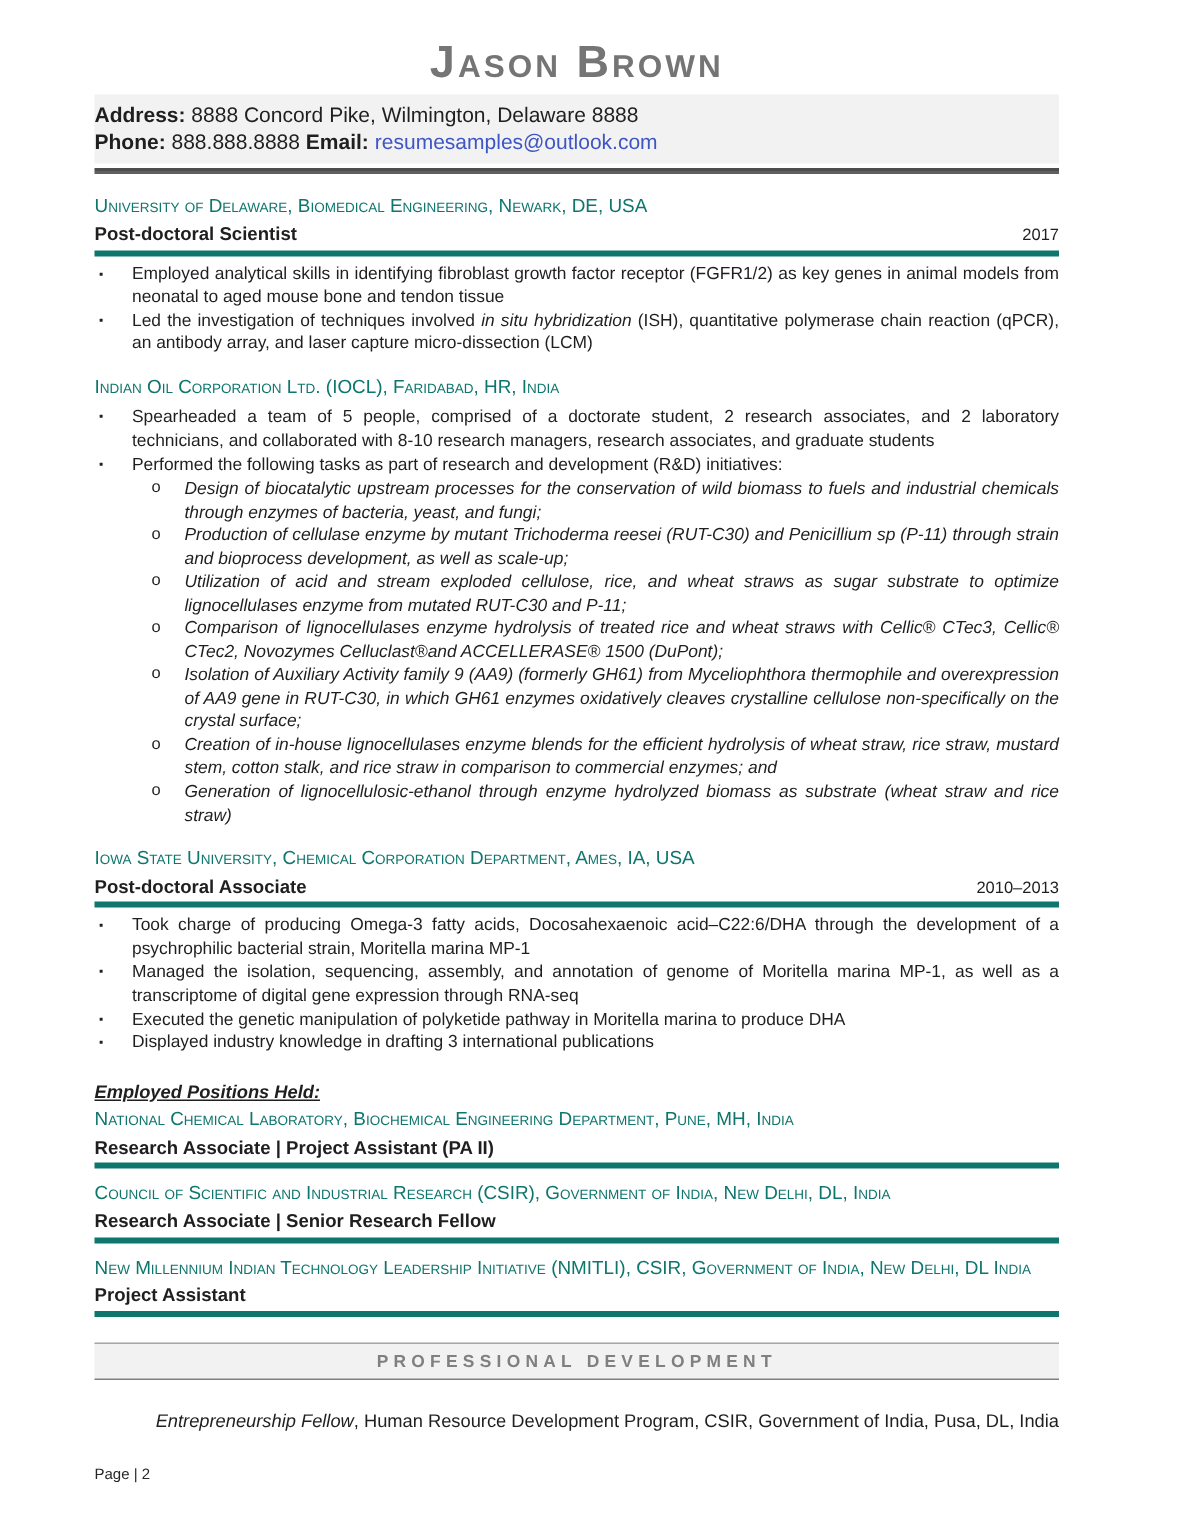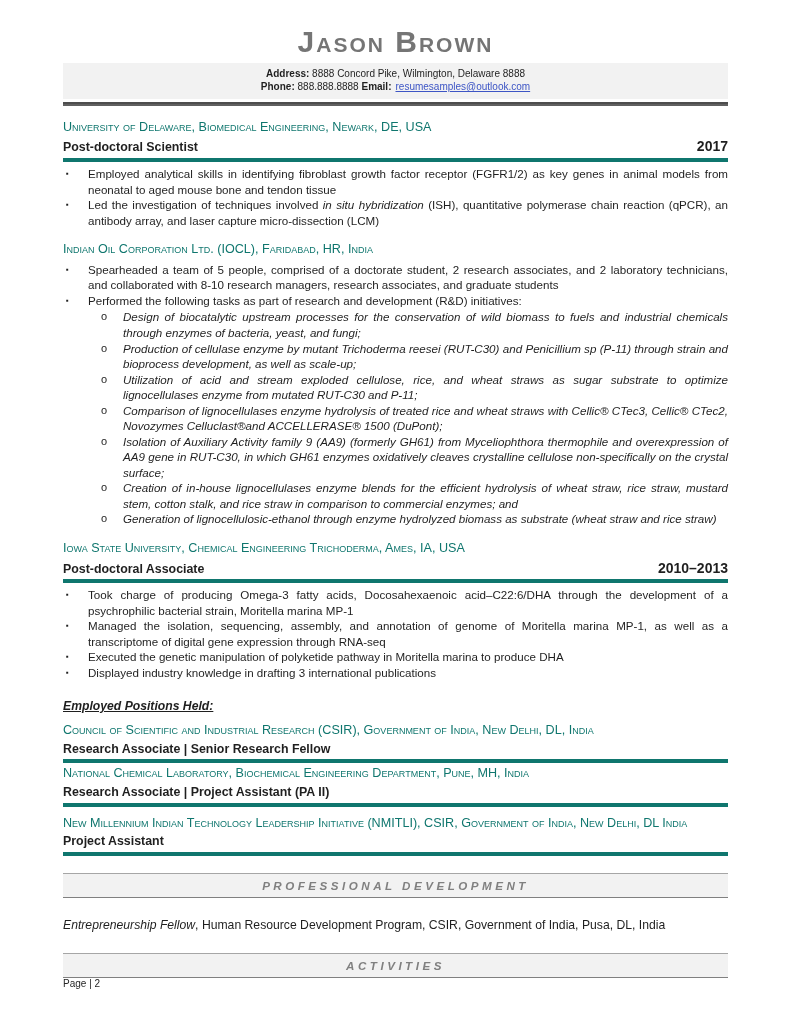--- a/index.html
+++ b/index.html
@@ -2,48 +2,48 @@
 <html><head>
 <meta charset="utf-8">
 <style>
   * { margin:0; padding:0; box-sizing:border-box; }
   html,body { background:#ffffff; }
   body {
     width:791px; height:1024px; position:relative; overflow:hidden;
     font-family:"Liberation Sans", sans-serif;
     color:#1f1f1f; font-size:11.6px; line-height:1.34;
   }
-  .page { padding:26px 63px 0 63px; }
+  .page { padding:26px 85px 0 63px; }
 
   
   .name {
     text-align:center; font-variant:small-caps; font-weight:700;
     font-size:30px; line-height:1.05; letter-spacing:2px; color:#757575;
     margin-bottom:5px;
   }
   .contact {
-    background:#f2f2f2; text-align:center; padding:4px 0 5px 0;
-    font-size:10px; line-height:1.35;
+    background:#f2f2f2; padding:4px 0 5px 0;
+    font-size:14px; line-height:1.35;
   }
   .contact b { font-weight:700; }
-  .email-link { color:#3d55c5; text-decoration:underline; margin-left:4px; }
+  .email-link { color:#3d55c5; margin-left:4px; }
   .double-rule { border-top:2px solid #4d4d4d; border-bottom:2px solid #606060; height:3px; margin-top:3px; }
 
   
   .entry { margin-top:14px; }
   .org {
     font-variant:small-caps; font-size:12.6px; line-height:1.25;
     color:#0f766e; margin-bottom:2px;
   }
   .title-row {
     display:flex; justify-content:space-between; align-items:flex-end;
     font-size:12.4px; padding-bottom:2px; border-bottom:4px solid #0f766e;
   }
   .title-row .job { font-weight:700; }
-  .title-row .dates { font-weight:700; font-size:14px; }
+  .title-row .dates { font-weight:400; font-size:11px; }
   .bullets { margin-top:4px; }
   .bullet { display:flex; }
   .bullet > .mark {
     width:25px; flex:0 0 25px; text-align:left; padding-left:3px;
     font-size:8px; line-height:15.5px;
   }
   .bullet > .txt { flex:1; text-align:justify; }
   .subs { margin-top:1px; }
   .sub { display:flex; margin-left:37px; font-style:italic; }
   .sub > .mark { width:23px; flex:0 0 23px; font-size:11px; padding-left:1px; font-style:normal; }
@@ -59,23 +59,23 @@
   .position .title-row { margin-top:1px; }
 
   
   .banner {
     margin-top:17px; background:#f2f2f2; text-align:center;
     border-top:1px solid #a6a6a6; border-bottom:1px solid #808080;
     padding:4px 0 4px 0;
   }
   .banner span {
     text-transform:uppercase; letter-spacing:3.5px; font-weight:700;
-    font-size:11.6px; color:#808080;font-style:italic;
-  }
-  .centered-entry { text-align:left; margin:19px 0 19px 0; font-size:12.2px; }
+    font-size:11.6px; color:#808080;
+  }
+  .centered-entry { text-align:right; margin:19px 0 19px 0; font-size:12.2px; }
 
   
   .footer { position:absolute; left:63px; bottom:34px; font-size:10px; color:#262626; }
 </style>
 </head>
 <body>
 
 <div class="page">
 
   <div class="name">Jason Brown</div>
@@ -141,21 +141,21 @@
           </div>
         <div class="sub">
             <span class="mark">o</span>
             <span class="txt">Generation of lignocellulosic-ethanol through enzyme hydrolyzed biomass as substrate (wheat straw and rice straw)</span>
           </div>
       </div>
     </div>
   </div>
 
   <div class="entry">
-    <div class="org">Iowa State University, Chemical Engineering Trichoderma, Ames, IA, USA</div>
+    <div class="org">Iowa State University, Chemical Corporation Department, Ames, IA, USA</div>
     <div class="title-row">
       <span class="job">Post-doctoral Associate</span>
       <span class="dates">2010–2013</span>
     </div>
     <div class="bullets">
       <div class="bullet">
           <span class="mark">▪</span>
           <span class="txt">Took charge of producing Omega-3 fatty acids, Docosahexaenoic acid–C22:6/DHA through the development of a psychrophilic bacterial strain, Moritella marina MP-1</span>
         </div>
       <div class="bullet">
@@ -168,47 +168,44 @@
         </div>
       <div class="bullet">
           <span class="mark">▪</span>
           <span class="txt">Displayed industry knowledge in drafting 3 international publications</span>
         </div>
     </div>
   </div>
 
   <div class="earlier-heading">Employed Positions Held:</div>
 
+  <div class="position" style="margin-top:3px;">
+    <div class="org">National Chemical Laboratory, Biochemical Engineering Department, Pune, MH, India</div>
+    <div class="title-row">
+      <span class="job">Research Associate | Project Assistant (PA II)</span>
+    </div>
+  </div>
+
   <div class="position">
     <div class="org">Council of Scientific and Industrial Research (CSIR), Government of India, New Delhi, DL, India</div>
     <div class="title-row">
       <span class="job">Research Associate | Senior Research Fellow</span>
     </div>
   </div>
 
-  <div class="position" style="margin-top:3px;">
-    <div class="org">National Chemical Laboratory, Biochemical Engineering Department, Pune, MH, India</div>
-    <div class="title-row">
-      <span class="job">Research Associate | Project Assistant (PA II)</span>
-    </div>
-  </div>
-
   <div class="position">
     <div class="org">New Millennium Indian Technology Leadership Initiative (NMITLI), CSIR, Government of India, New Delhi, DL India</div>
     <div class="title-row">
       <span class="job">Project Assistant</span>
     </div>
   </div>
 
   <div class="banner">
     <span>Professional Development</span>
   </div>
   <div class="centered-entry">
     <span class="i">Entrepreneurship Fellow</span><span>, Human Resource Development Program, CSIR, Government of India, Pusa, DL, India</span>
   </div>
 
-  <div class="banner">
-    <span>Activities</span>
-  </div>
 
 </div>
 
 <div class="footer">Page | 2</div>
 
 </body></html>

